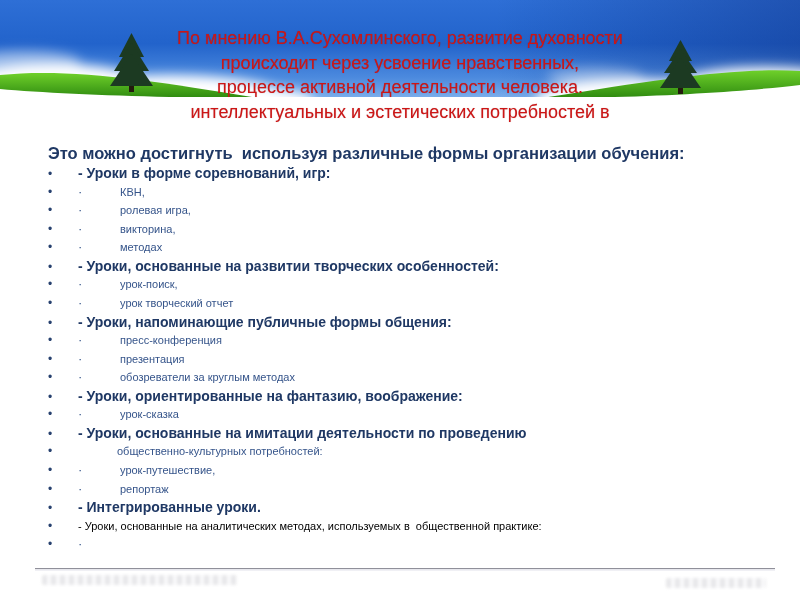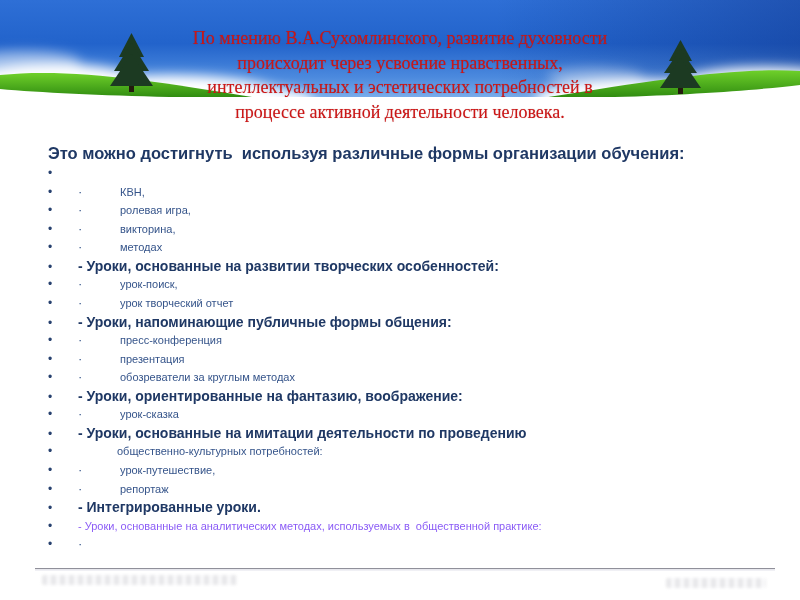--- a/index.html
+++ b/index.html
@@ -11,41 +11,41 @@
   .header-image svg{display:block;}
 
   
   .title-block{
     position:absolute;top:26px;left:60px;width:680px;
     text-align:center;color:var(--title-color,#cc1616);
     font-size:18px;line-height:24.5px;font-weight:400;
     text-shadow:0 0 1px rgba(120,0,0,.35);
     z-index:5;
   }
-  .title-line{white-space:pre;font-family:Liberation Serif, serif;}
+  .title-line{white-space:pre;}
 
   
   .heading{
     position:absolute;top:144px;left:48px;width:740px;
     color:var(--heading-color,#1f3864);
     font-size:16.5px;font-weight:bold;white-space:pre;
   }
 
   
   .list{
     position:absolute;top:164px;left:48px;width:740px;
     margin:0;padding:0;list-style:none;
   }
   .row{display:flex;align-items:baseline;line-height:18.57px;height:18.57px;white-space:pre;}
   .bullet{flex:0 0 30px;font-size:12px;color:#27416f;}
   .marker{flex:0 0 42px;font-size:13px;color:#35548a;}
   .text{font-size:11px;color:#35548a;font-weight:400;}
   .row.section .text{font-size:14px;font-weight:bold;color:var(--heading-color,#1f3864);}
   .row.cont .text{padding-left:39px;}
-  .row.plain .text{color:#8b5cf6;}
+  .row.plain .text{color:#000000;}
 
   
   .footer-divider{
     position:absolute;top:568px;left:35px;right:25px;height:3px;
     background:linear-gradient(180deg,#90909a 0,#90909a 1.5px,#e8e8ee 1.5px,#f4f4f8 100%);
   }
   .footer-smudge{
     position:absolute;height:10px;border-radius:2px;
     background:repeating-linear-gradient(90deg,#b9b9c0 0 5px,#efeff3 5px 9px);
     filter:blur(1.6px);opacity:.32;
@@ -119,28 +119,28 @@
           <polygon points="680.5,49 664,73 697,73"></polygon>
           <polygon points="680.5,58 660,88 701,88"></polygon>
         </g>
       </g>
     </svg>
   </div>
 
   <div class="title-block">
     <div class="title-line">По мнению В.А.Сухомлинского, развитие духовности</div>
     <div class="title-line">происходит через усвоение нравственных,</div>
+    <div class="title-line">процессе активной деятельности человека.</div>
     <div class="title-line">интеллектуальных и эстетических потребностей в</div>
-    <div class="title-line">процессе активной деятельности человека.</div>
   </div>
 
   <div class="heading">Это можно достигнуть  используя различные формы организации обучения:</div>
 
   <ul class="list">
-      <li class="row section"><span class="bullet">•</span></li>
+      <li class="row section"><span class="bullet">•</span><span class="text">- Уроки в форме соревнований, игр:</span></li>
       <li class="row sub"><span class="bullet">•</span><span class="marker">·</span><span class="text">КВН,</span></li>
       <li class="row sub"><span class="bullet">•</span><span class="marker">·</span><span class="text">ролевая игра,</span></li>
       <li class="row sub"><span class="bullet">•</span><span class="marker">·</span><span class="text">викторина,</span></li>
       <li class="row sub"><span class="bullet">•</span><span class="marker">·</span><span class="text">методах</span></li>
       <li class="row section"><span class="bullet">•</span><span class="text">- Уроки, основанные на развитии творческих особенностей:</span></li>
       <li class="row sub"><span class="bullet">•</span><span class="marker">·</span><span class="text">урок-поиск,</span></li>
       <li class="row sub"><span class="bullet">•</span><span class="marker">·</span><span class="text">урок творческий отчет</span></li>
       <li class="row section"><span class="bullet">•</span><span class="text">- Уроки, напоминающие публичные формы общения:</span></li>
       <li class="row sub"><span class="bullet">•</span><span class="marker">·</span><span class="text">пресс-конференция</span></li>
       <li class="row sub"><span class="bullet">•</span><span class="marker">·</span><span class="text">презентация</span></li>

